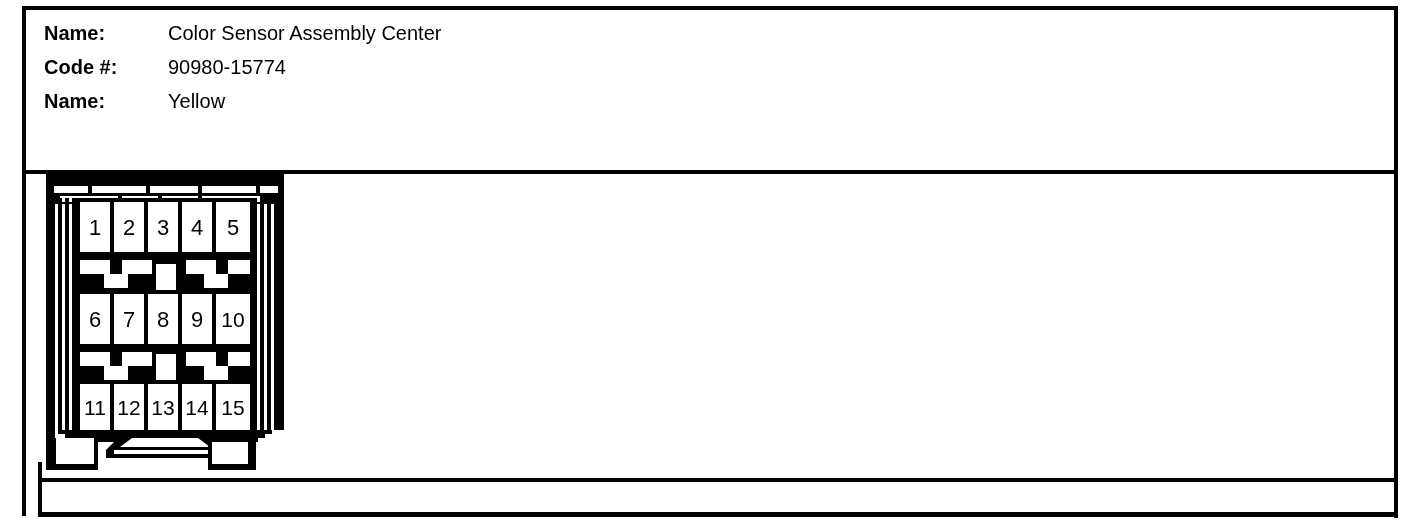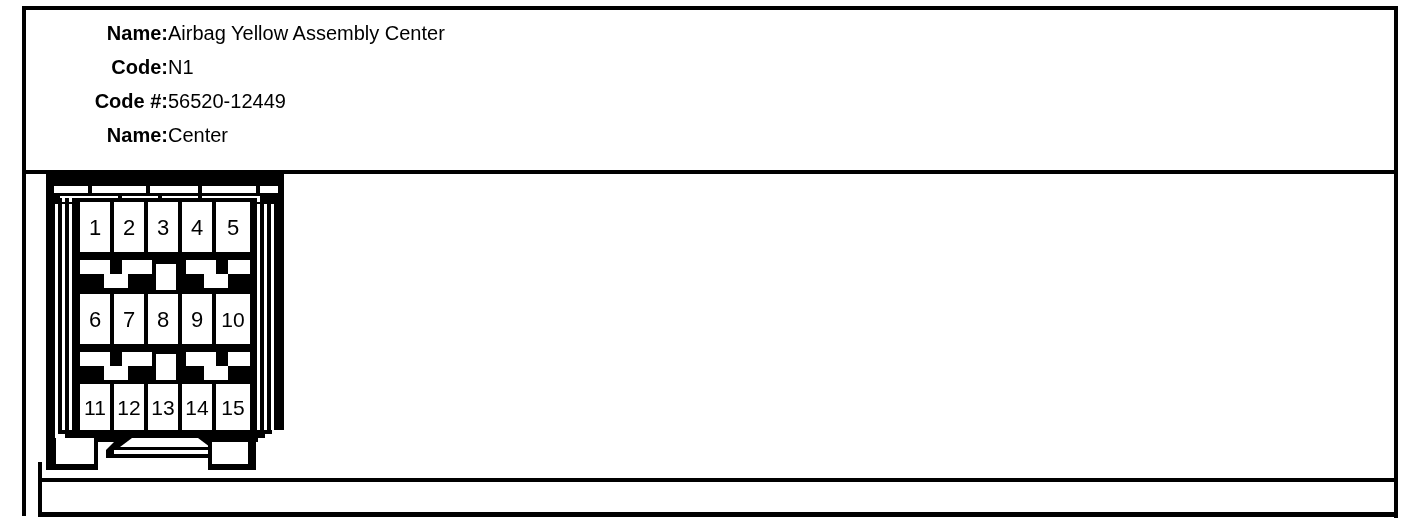--- a/index.html
+++ b/index.html
@@ -83,21 +83,20 @@
     line-height: 34px;
     white-space: nowrap;
   }
   .spec-label {
     display: inline-block;
     width: 124px;
     font-size: 20px;
     font-weight: bold;
     color: #000;
     letter-spacing: 0px;
-    text-align: right;
   }
   .spec-value {
     display: inline-block;
     font-size: 20px;
     font-weight: normal;
     color: #000;
   }
 
   
   #connector {
@@ -114,30 +113,27 @@
   <div class="frame-top"></div>
   <div class="frame-left"></div>
   <div class="frame-right"></div>
   <div class="frame-div1"></div>
   <div class="frame-div2"></div>
   <div class="frame-bottom"></div>
   <div class="frame-bottom-left"></div>
 
   <div class="spec-list">
     <div class="spec-row">
-      <span class="spec-label">Name:</span><span class="spec-value">Airbag Yellow Assembly Center</span>
+      <span class="spec-label">Name:</span><span class="spec-value">Color Sensor Assembly Center</span>
     </div>
     <div class="spec-row">
-      <span class="spec-label">Code:</span><span class="spec-value">N1</span>
+      <span class="spec-label">Code #:</span><span class="spec-value">90980-15774</span>
     </div>
     <div class="spec-row">
-      <span class="spec-label">Code #:</span><span class="spec-value">56520-12449</span>
-    </div>
-    <div class="spec-row">
-      <span class="spec-label">Name:</span><span class="spec-value">Center</span>
+      <span class="spec-label">Name:</span><span class="spec-value">Yellow</span>
     </div>
   </div>
 
   <div id="connector">
     <svg width="250" height="300" viewBox="0 0 250 300">
 
       <g fill="#000">
 
         <rect x="6" y="0" width="238" height="10"></rect>
         <rect x="6" y="0" width="10" height="30"></rect>

